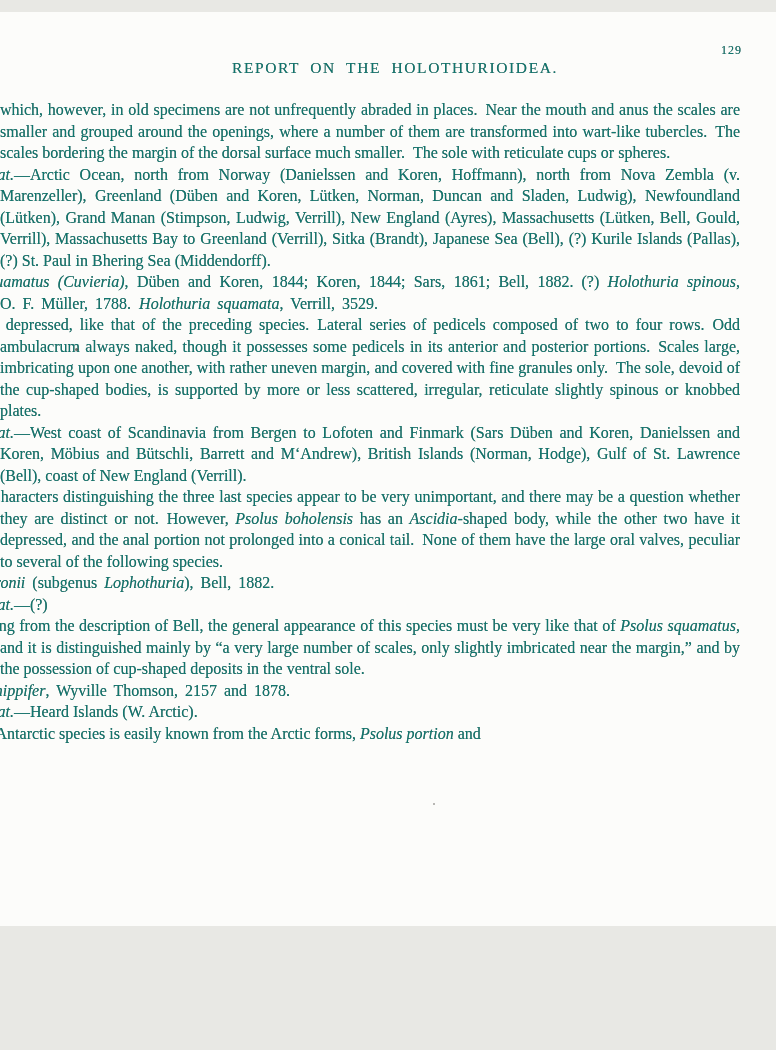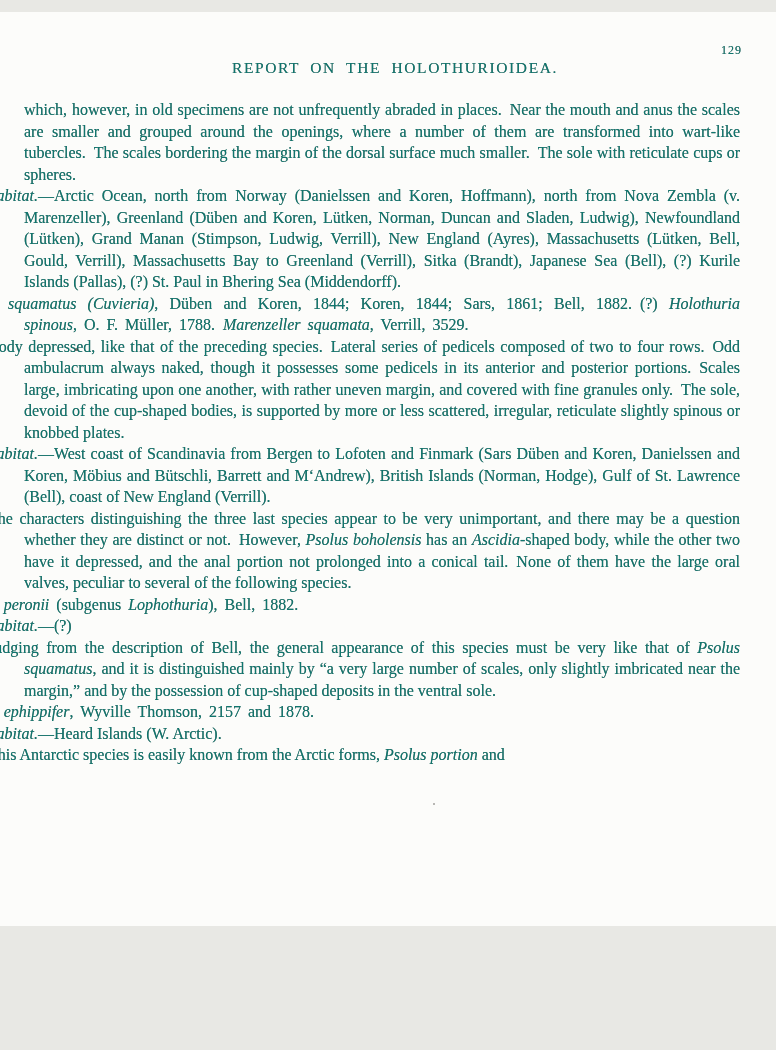--- a/index.html
+++ b/index.html
@@ -22,21 +22,21 @@
     word-spacing: 5px;
     padding-left: 14px;
   }
   .folio {
     position: absolute;
     top: 31px;
     right: 34px;
     font-size: 12px;
     letter-spacing: 1px;
   }
-  main { display: block; margin-top: 21px; padding-left: 24px; }
+  main { display: block; margin-top: 21px; }
   p.para {
     margin: 0 36px 0 0;
     font-size: 16px;
     line-height: 21.5px;
     text-align: justify;
   }
   .continuation { margin-left: 174px; }
   .habitat      { margin-left: 177px; text-indent: -39px; }
   .attribution  { margin-left: 133px; }
   .description  { margin-left: 177px; text-indent: -36px; }
@@ -58,21 +58,21 @@
 <body>
 
 <div class="page">
   <div class="running-head">
     <div class="running-title">REPORT ON THE HOLOTHURIOIDEA.</div>
     <div class="folio">129</div>
   </div>
   <main>
       <p class="para continuation"><span>which, however, in old specimens are not unfrequently abraded in places. Near the mouth and anus the scales are smaller and grouped around the openings, where a number of them are transformed into wart-like tubercles. The scales bordering the margin of the dorsal surface much smaller. The sole with reticulate cups or spheres.</span></p>
       <p class="para habitat"><i>Habitat.</i><span>—Arctic Ocean, north from Norway (Danielssen and Koren, Hoffmann), north from Nova Zembla (v. Marenzeller), Greenland (Düben and Koren, Lütken, Norman, Duncan and Sladen, Ludwig), Newfoundland (Lütken), Grand Manan (Stimpson, Ludwig, Verrill), New England (Ayres), Massachusetts (Lütken, Bell, Gould, Verrill), Massachusetts Bay to Greenland (Verrill), Sitka (Brandt), Japanese Sea (Bell), (?) Kurile Islands (Pallas), (?) St. Paul in Bhering Sea (Middendorff).</span></p>
-      <p class="para species"><i>Psolus squamatus (Cuvieria)</i><span>, Düben and Koren, 1844; Koren, 1844; Sars, 1861; Bell, 1882. (?) </span><i>Holothuria spinous</i><span>, O. F. Müller, 1788. </span><i>Marenzeller squamata</i><span>, Verrill, 3529.</span></p>
+      <p class="para species"><i>Psolus squamatus (Cuvieria)</i><span>, Düben and Koren, 1844; Koren, 1844; Sars, 1861; Bell, 1882. (?) </span><i>Holothuria spinous</i><span>, O. F. Müller, 1788. </span><i>Holothuria squamata</i><span>, Verrill, 3529.</span></p>
       <p class="para description"><span>Body depressed, like that of the preceding species. Lateral series of pedicels composed of two to four rows. Odd ambulacrum always naked, though it possesses some pedicels in its anterior and posterior portions. Scales large, imbricating upon one another, with rather uneven margin, and covered with fine granules only. The sole, devoid of the cup-shaped bodies, is supported by more or less scattered, irregular, reticulate slightly spinous or knobbed plates.</span></p>
       <p class="para habitat"><i>Habitat.</i><span>—West coast of Scandinavia from Bergen to Lofoten and Finmark (Sars Düben and Koren, Danielssen and Koren, Möbius and Bütschli, Barrett and M‘Andrew), British Islands (Norman, Hodge), Gulf of St. Lawrence (Bell), coast of New England (Verrill).</span></p>
       <p class="para description"><span>The characters distinguishing the three last species appear to be very unimportant, and there may be a question whether they are distinct or not. However, </span><i>Psolus boholensis</i><span> has an </span><i>Ascidia</i><span>-shaped body, while the other two have it depressed, and the anal portion not prolonged into a conical tail. None of them have the large oral valves, peculiar to several of the following species.</span></p>
       <p class="para species"><i>Psolus peronii</i><span> (subgenus </span><i>Lophothuria</i><span>), Bell, 1882.</span></p>
       <p class="para habitat"><i>Habitat.</i><span>—(?)</span></p>
       <p class="para description"><span>Judging from the description of Bell, the general appearance of this species must be very like that of </span><i>Psolus squamatus</i><span>, and it is distinguished mainly by “a very large number of scales, only slightly imbricated near the margin,” and by the possession of cup-shaped deposits in the ventral sole.</span></p>
       <p class="para species"><i>Psolus ephippifer</i><span>, Wyville Thomson, 2157 and 1878.</span></p>
       <p class="para habitat"><i>Habitat.</i><span>—Heard Islands (W. Arctic).</span></p>
       <p class="para description"><span>This Antarctic species is easily known from the Arctic forms, </span><i>Psolus portion</i><span> and</span></p>
     </main>

